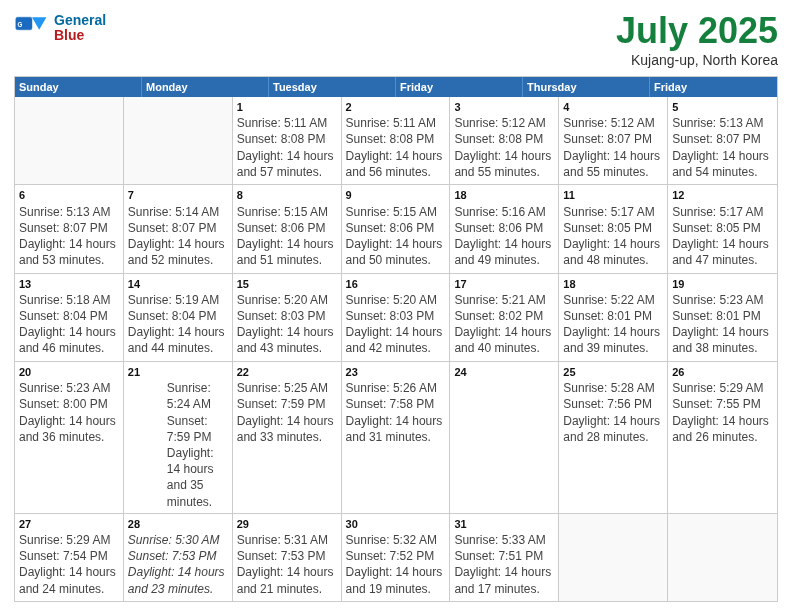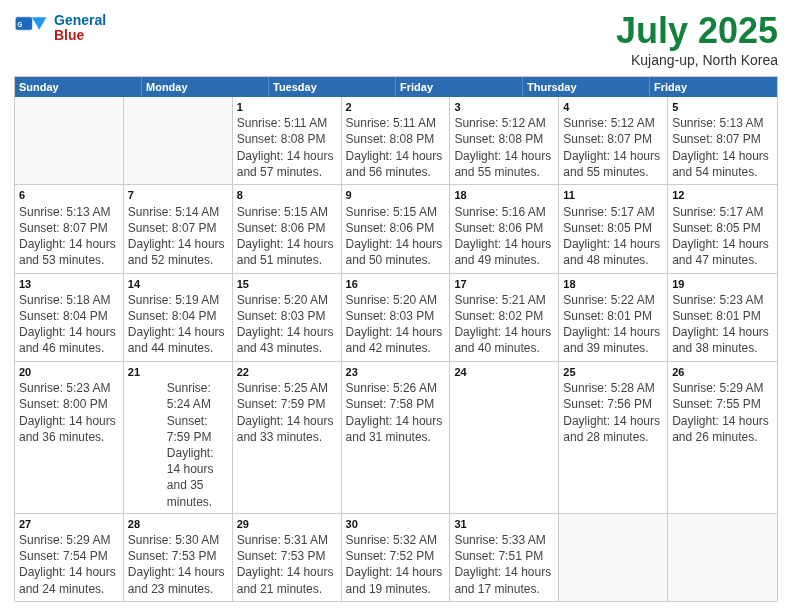--- a/index.html
+++ b/index.html
@@ -321,21 +321,21 @@
         </div>
         <div class="cal-row">
           <div class="cal-cell">
             <span class="day-num">27</span>
             <div class="cell-detail" style="white-space: pre-line;">Sunrise: 5:29 AM
 Sunset: 7:54 PM
 Daylight: 14 hours and 24 minutes.</div>
           </div>
           <div class="cal-cell">
             <span class="day-num">28</span>
-            <div class="cell-detail" style="white-space: pre-line;">Sunrise: 5:30 AM
+            <div class="cell-detail" style="white-space: pre-line; font-style: italic;">Sunrise: 5:30 AM
 Sunset: 7:53 PM
 Daylight: 14 hours and 23 minutes.</div>
           </div>
           <div class="cal-cell">
             <span class="day-num">29</span>
             <div class="cell-detail" style="white-space: pre-line;">Sunrise: 5:31 AM
 Sunset: 7:53 PM
 Daylight: 14 hours and 21 minutes.</div>
           </div>
           <div class="cal-cell">

